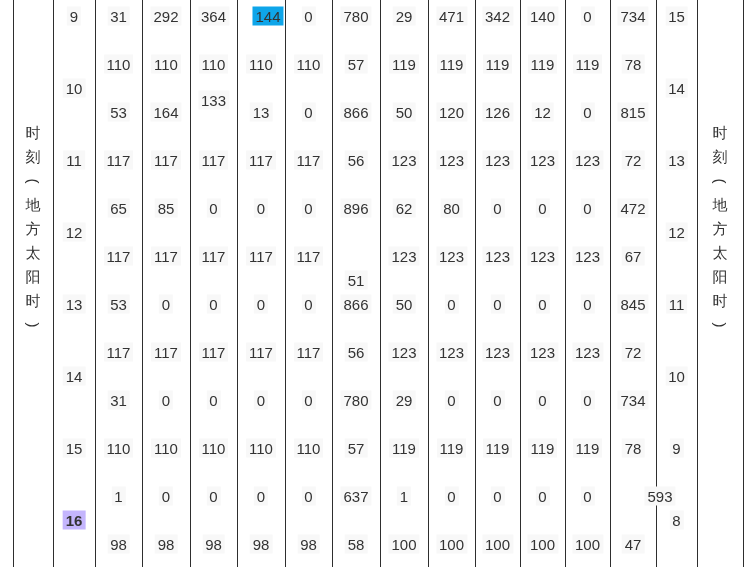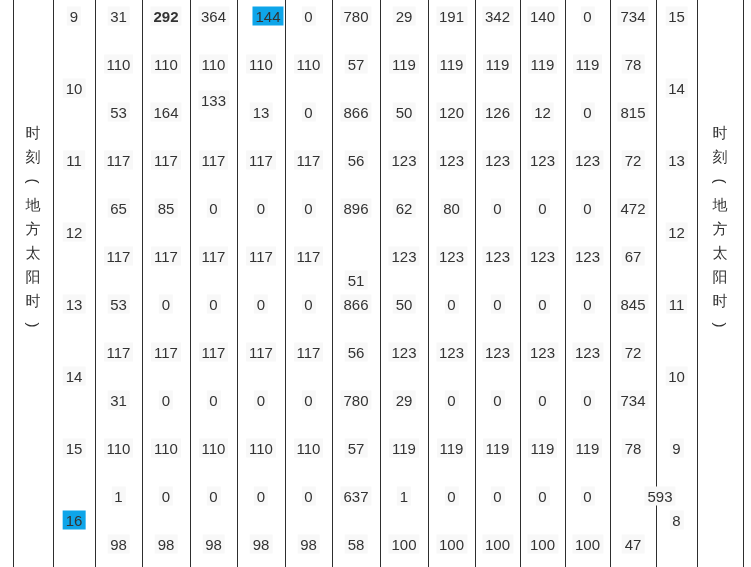--- a/index.html
+++ b/index.html
@@ -97,41 +97,41 @@
       <span class="ch rot">)</span>
     </div>
   <div id="hours-left">
       <span class="hour" style="left: 74px; top: 16px; background: rgb(248, 248, 248);">9</span>
       <span class="hour" style="left: 74px; top: 88px; background: rgb(248, 248, 248);">10</span>
       <span class="hour" style="left: 74px; top: 160px; background: rgb(248, 248, 248);">11</span>
       <span class="hour" style="left: 74px; top: 232px; background: rgb(248, 248, 248);">12</span>
       <span class="hour" style="left: 74px; top: 304px; background: rgb(248, 248, 248);">13</span>
       <span class="hour" style="left: 74px; top: 376px; background: rgb(248, 248, 248);">14</span>
       <span class="hour" style="left: 74px; top: 448px; background: rgb(248, 248, 248);">15</span>
-      <span class="hour" style="left: 74px; top: 520px; background: #0ea5e9;">16</span>
+      <span class="hour" style="left: 74px; top: 520px; background: #c4b5fd; font-weight: bold;">16</span>
     </div>
   <div id="hours-right">
       <span class="hour" style="left: 676.5px; top: 16px; background: rgb(248, 248, 248);">15</span>
       <span class="hour" style="left: 676.5px; top: 88px; background: rgb(248, 248, 248);">14</span>
       <span class="hour" style="left: 676.5px; top: 160px; background: rgb(248, 248, 248);">13</span>
       <span class="hour" style="left: 676.5px; top: 232px; background: rgb(248, 248, 248);">12</span>
       <span class="hour" style="left: 676.5px; top: 304px; background: rgb(248, 248, 248);">11</span>
       <span class="hour" style="left: 676.5px; top: 376px; background: rgb(248, 248, 248);">10</span>
       <span class="hour" style="left: 676.5px; top: 448px; background: rgb(248, 248, 248);">9</span>
       <span class="hour" style="left: 676.5px; top: 520px; background: rgb(248, 248, 248);">8</span>
     </div>
   <div id="cells">
       <span class="cell" style="left: 118.5px; top: 16px; background: rgb(248, 248, 248);">31</span>
-      <span class="cell" style="left: 166px; top: 16px; background: rgb(248, 248, 248); font-weight: bold;">292</span>
+      <span class="cell" style="left: 166px; top: 16px; background: rgb(248, 248, 248);">292</span>
       <span class="cell" style="left: 213.5px; top: 16px; background: rgb(248, 248, 248);">364</span>
       <span class="cell" style="left: 268px; top: 16px; background: #0ea5e9;">144</span>
       <span class="cell" style="left: 308.5px; top: 16px; background: rgb(248, 248, 248);">0</span>
       <span class="cell" style="left: 356px; top: 16px; background: rgb(248, 248, 248);">780</span>
       <span class="cell" style="left: 404px; top: 16px; background: rgb(248, 248, 248);">29</span>
-      <span class="cell" style="left: 451.5px; top: 16px; background: rgb(248, 248, 248);">191</span>
+      <span class="cell" style="left: 451.5px; top: 16px; background: rgb(248, 248, 248);">471</span>
       <span class="cell" style="left: 497.5px; top: 16px; background: rgb(248, 248, 248);">342</span>
       <span class="cell" style="left: 542.5px; top: 16px; background: rgb(248, 248, 248);">140</span>
       <span class="cell" style="left: 587.5px; top: 16px; background: rgb(248, 248, 248);">0</span>
       <span class="cell" style="left: 633px; top: 16px; background: rgb(248, 248, 248);">734</span>
       <span class="cell" style="left: 118.5px; top: 64px; background: rgb(248, 248, 248);">110</span>
       <span class="cell" style="left: 166px; top: 64px; background: rgb(248, 248, 248);">110</span>
       <span class="cell" style="left: 213.5px; top: 64px; background: rgb(248, 248, 248);">110</span>
       <span class="cell" style="left: 261px; top: 64px; background: rgb(248, 248, 248);">110</span>
       <span class="cell" style="left: 308.5px; top: 64px; background: rgb(248, 248, 248);">110</span>
       <span class="cell" style="left: 356px; top: 64px; background: rgb(248, 248, 248);">57</span>

